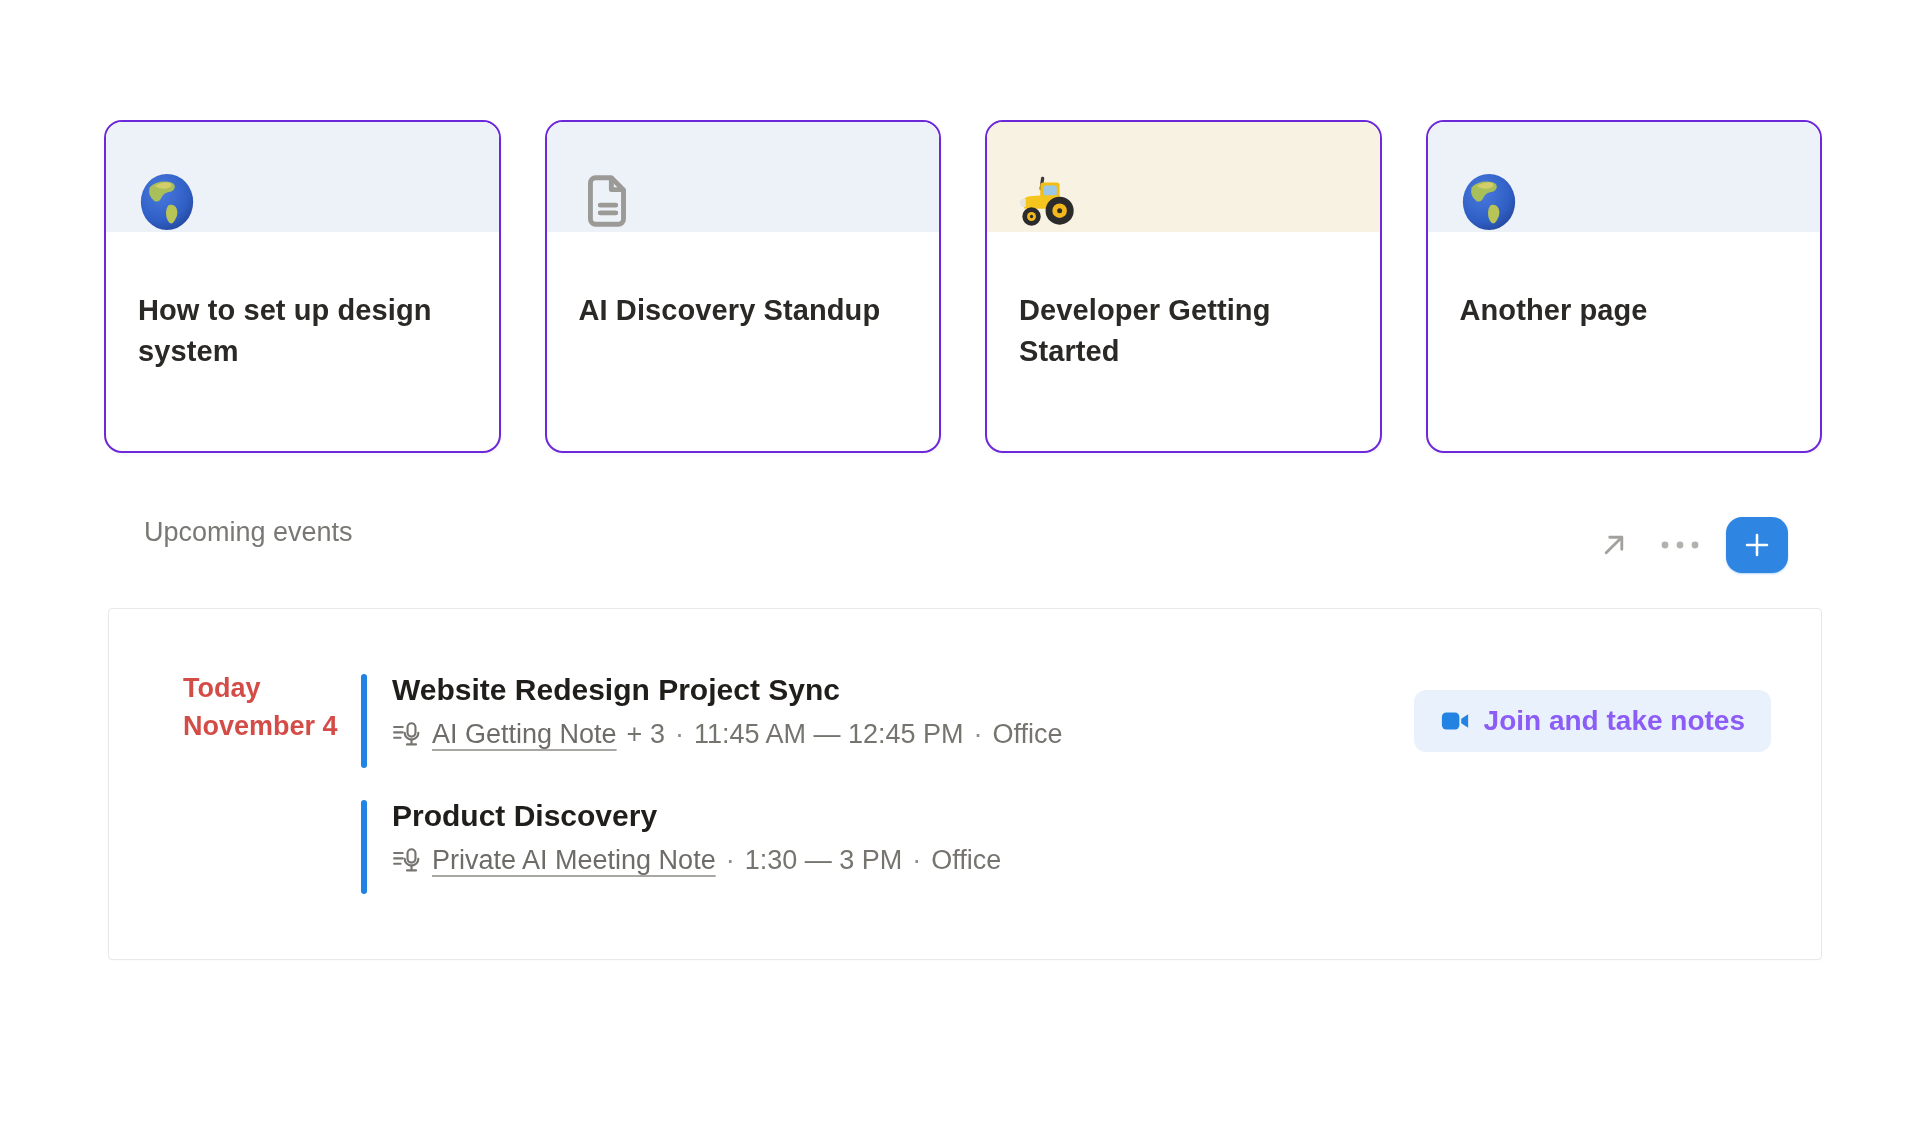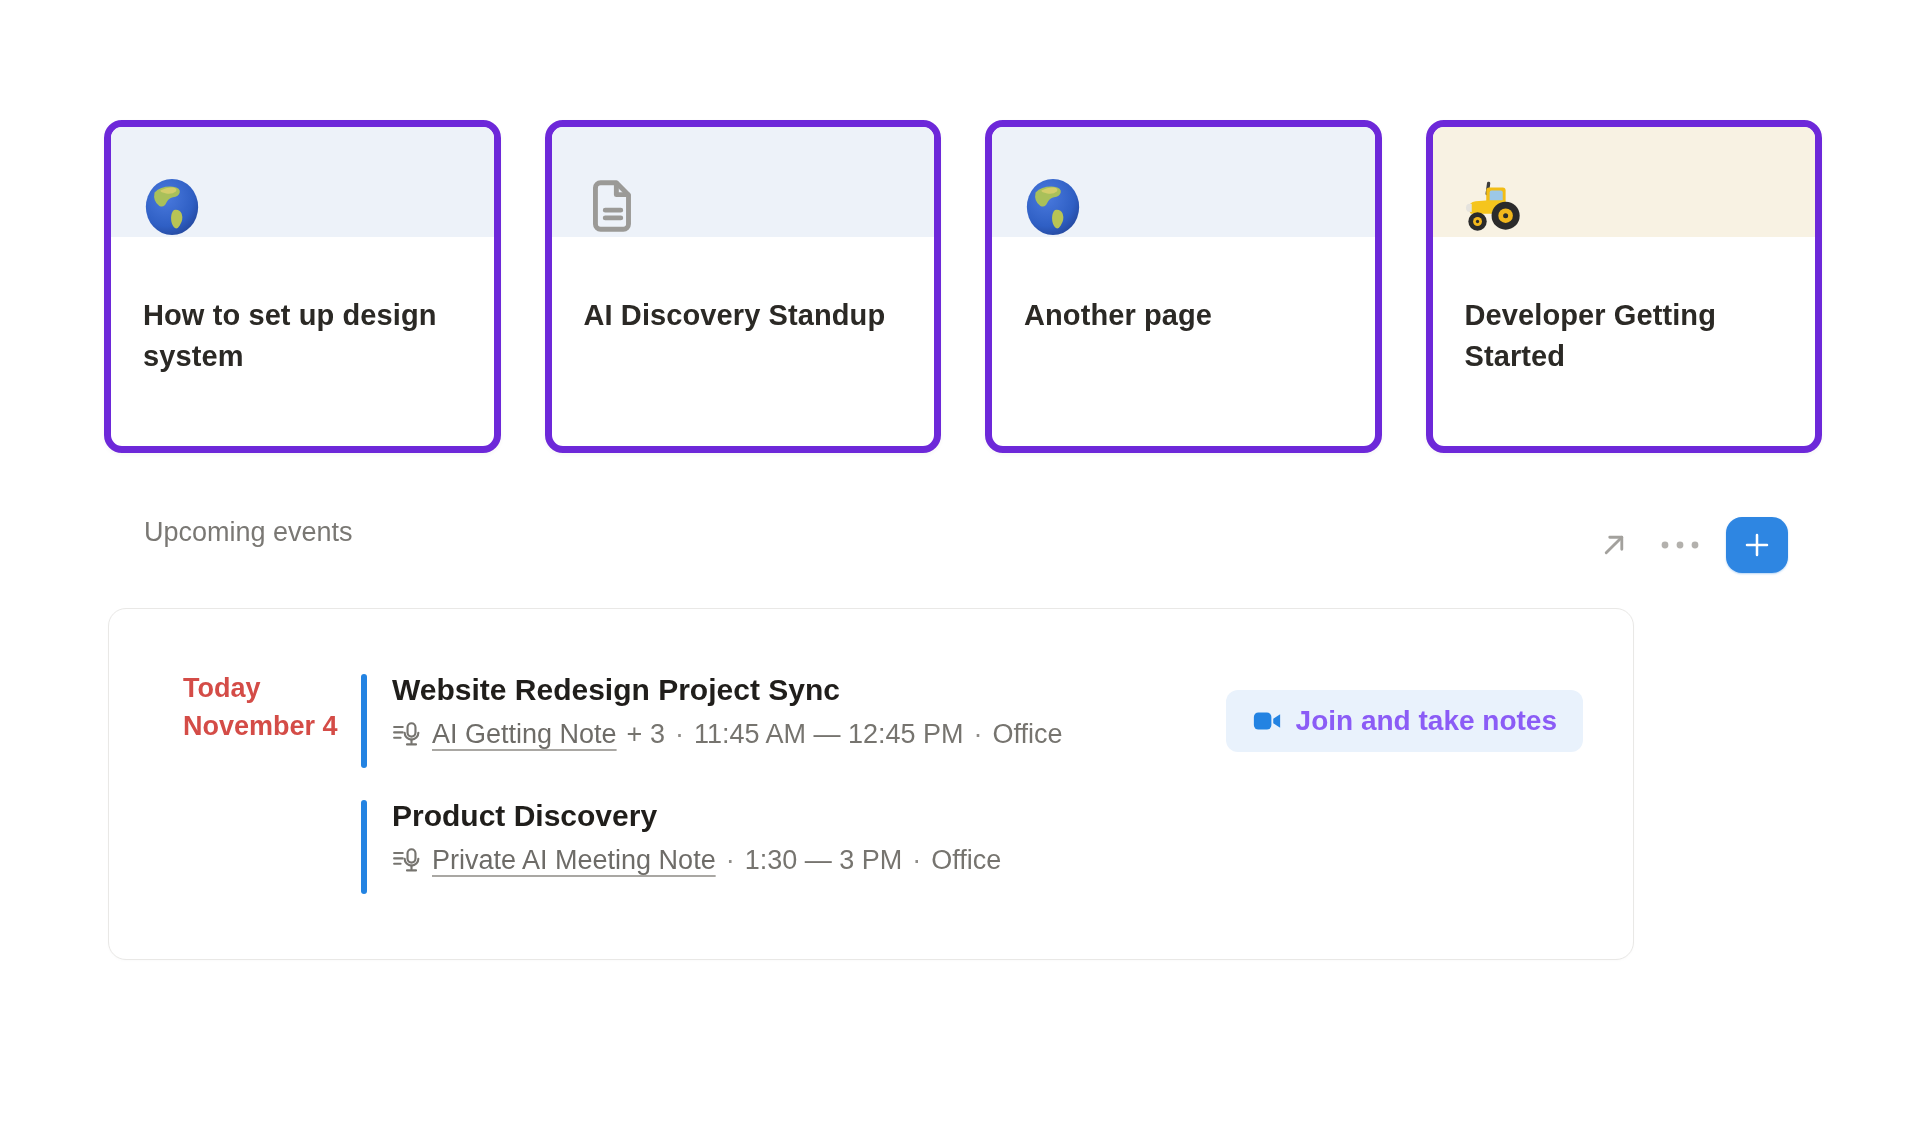--- a/index.html
+++ b/index.html
@@ -3,43 +3,43 @@
 <meta charset="utf-8">
 <style>
   * { margin:0; padding:0; box-sizing:border-box; }
   html,body { width:1920px; height:1122px; background:#ffffff;
     font-family:"Liberation Sans","DejaVu Sans",sans-serif; overflow:hidden; }
   .stage { position:relative; width:1920px; height:1122px; background:#ffffff; }
 
   
   .cards-row { position:absolute; left:104px; top:120px; width:1718px; height:333px;
     display:grid; grid-template-columns:repeat(4,1fr); gap:44px; }
-  .page-card { position:relative; background:#ffffff; border:7px solid #6d28d9;
+  .page-card { position:relative; background:#ffffff; border:2px solid #6d28d9;
     border-radius:18px; overflow:hidden; box-shadow:0 2px 4px rgba(15,15,15,0.04); cursor:pointer; }
   .card-header { height:110px; width:100%; }
   .card-header.blue { background:#edf2f9; }
   .card-header.tan  { background:#f8f2e3; }
   .card-icon { position:absolute; left:30px; top:48px; width:62px; height:62px; }
   .card-title { position:absolute; left:32px; right:28px; top:168px;
     font-size:29px; line-height:41px; font-weight:600; color:#2b2925; letter-spacing:.1px; }
 
   
   .section-row { position:absolute; left:144px; top:517px; width:1644px; height:60px;
     display:flex; align-items:flex-start; }
   .section-title { font-size:27px; color:#7a7874; }
   .section-tools { margin-left:auto; display:flex; align-items:center; gap:26px; }
   .icon-btn { width:40px; height:40px; display:flex; align-items:center; justify-content:center;
     background:transparent; border:none; cursor:pointer; }
   .add-btn { width:62px; height:56px; border-radius:16px; background:#2e86e2; border:none;
     display:flex; align-items:center; justify-content:center; cursor:pointer;
     box-shadow:0 1px 2px rgba(46,134,226,.35); }
 
   
-  .events-card { position:absolute; left:108px; top:608px; width:1526px; height:352px;
-    background:#fff; border:1.5px solid #e9e8e6; border-radius:18px;
+  .events-card { position:absolute; left:108px; top:608px; width:1714px; height:352px;
+    background:#fff; border:1.5px solid #e9e8e6; border-radius:4px;
     box-shadow:0 1px 3px rgba(15,15,15,0.02); }
   .date-col { position:absolute; left:74px; top:60px; font-size:27px; line-height:38px;
     font-weight:600; color:#d44c47; }
   .event-rows { position:absolute; left:252px; top:60px; right:50px;
     display:flex; flex-direction:column; gap:22px; }
   .event-row { position:relative; padding-left:31px; min-height:104px; }
   .event-bar { position:absolute; left:0; top:5px; bottom:5px; width:6px; border-radius:3px;
     background:#2383e2; }
   .event-title { font-size:30px; font-weight:700; color:#201e1b; line-height:42px; }
   .event-meta { margin-top:5px; display:flex; align-items:center; gap:10px;
@@ -88,57 +88,57 @@
         <svg width="62" height="62" viewBox="0 0 24 24" fill="none" stroke="#9b9a97" stroke-width="1.9" stroke-linecap="round" stroke-linejoin="round">
           <path d="M7.2 3h6.1L18 7.7V19a2 2 0 0 1-2 2H7.2a2 2 0 0 1-2-2V5a2 2 0 0 1 2-2z"></path>
           <path d="M13.3 3.3v4.3H17.7"></path>
           <path d="M9 13.6h6 M9 16.6h6"></path>
         </svg>
       </div>
       <div class="card-title">AI Discovery Standup</div>
     </div>
 
     <div class="page-card">
+      <div class="card-header tan"></div>
+      <div class="card-icon">
+        <svg width="62" height="62" viewBox="0 0 64 64">
+          <rect x="24" y="7" width="3.4" height="14" rx="1.5" fill="#3c3c3c" transform="rotate(8 26 14)"></rect>
+          <path d="M27 13 h14 a3 3 0 0 1 3 3 v14 h-20 v-14 a3 3 0 0 1 3-3 z" fill="#f2bd16"></path>
+          <path d="M29.5 16 h9.5 a2 2 0 0 1 2 2 v10 h-13.5 v-10 a2 2 0 0 1 2-2 z" fill="#9cc8e8"></path>
+          <path d="M6 34 q0-6 7-7 l14-1 h16 v14 H8 q-2-2-2-6 z" fill="#f5c51d"></path>
+          <path d="M5 30 q-2 1-2 4 t2 4 l4 .2 v-8.5 z" fill="#e5e3de"></path>
+          <circle cx="44" cy="42" r="14.5" fill="#2b2b2b"></circle>
+          <circle cx="44" cy="42" r="7.5" fill="#f2b71c"></circle>
+          <circle cx="44" cy="42" r="2.6" fill="#2b2b2b"></circle>
+          <circle cx="15" cy="48" r="9.5" fill="#2b2b2b"></circle>
+          <circle cx="15" cy="48" r="4.6" fill="#f2b71c"></circle>
+          <circle cx="15" cy="48" r="1.7" fill="#2b2b2b"></circle>
+        </svg>
+      </div>
+      <div class="card-title">Developer Getting Started</div>
+    </div>
+
+    <div class="page-card">
       <div class="card-header blue"></div>
       <div class="card-icon">
         <svg width="62" height="62" viewBox="0 0 64 64">
           <defs>
             <radialGradient id="g2" cx="38%" cy="32%" r="75%">
               <stop offset="0%" stop-color="#4a7ade"></stop>
                 <stop offset="70%" stop-color="#2f5fc4"></stop>
                 <stop offset="100%" stop-color="#24479c"></stop>
             </radialGradient>
           </defs>
           <ellipse cx="32" cy="33" rx="27" ry="29" fill="url(#g2)"></ellipse>
           <path d="M14 18 q7-7 19-6 q8 1 7 6 q-1 4-7 5 q-5 1-7 6 q-2 5-7 3 q-7-5-5-14 z" fill="#a9c05a"></path>
           <path d="M20 16 q8-4 13-3 q5 1 3 4 q-4 3-10 2 q-6-1-6-3 z" fill="#d3cd6a"></path>
           <path d="M34 36 q6-1 8 4 q2 6-2 12 q-3 5-6 2 q-3-4-3-10 q0-5 3-8 z" fill="#b8c455"></path>
         </svg>
       </div>
       <div class="card-title">Another page</div>
-    </div>
-
-    <div class="page-card">
-      <div class="card-header tan"></div>
-      <div class="card-icon">
-        <svg width="62" height="62" viewBox="0 0 64 64">
-          <rect x="24" y="7" width="3.4" height="14" rx="1.5" fill="#3c3c3c" transform="rotate(8 26 14)"></rect>
-          <path d="M27 13 h14 a3 3 0 0 1 3 3 v14 h-20 v-14 a3 3 0 0 1 3-3 z" fill="#f2bd16"></path>
-          <path d="M29.5 16 h9.5 a2 2 0 0 1 2 2 v10 h-13.5 v-10 a2 2 0 0 1 2-2 z" fill="#9cc8e8"></path>
-          <path d="M6 34 q0-6 7-7 l14-1 h16 v14 H8 q-2-2-2-6 z" fill="#f5c51d"></path>
-          <path d="M5 30 q-2 1-2 4 t2 4 l4 .2 v-8.5 z" fill="#e5e3de"></path>
-          <circle cx="44" cy="42" r="14.5" fill="#2b2b2b"></circle>
-          <circle cx="44" cy="42" r="7.5" fill="#f2b71c"></circle>
-          <circle cx="44" cy="42" r="2.6" fill="#2b2b2b"></circle>
-          <circle cx="15" cy="48" r="9.5" fill="#2b2b2b"></circle>
-          <circle cx="15" cy="48" r="4.6" fill="#f2b71c"></circle>
-          <circle cx="15" cy="48" r="1.7" fill="#2b2b2b"></circle>
-        </svg>
-      </div>
-      <div class="card-title">Developer Getting Started</div>
     </div>
   </div>
 
   <div class="section-row">
     <div class="section-title">Upcoming events</div>
     <div class="section-tools">
       <button class="icon-btn">
         <span>
           <svg width="34" height="34" viewBox="0 0 24 24" fill="none" stroke="#a3a19d" stroke-width="2" stroke-linecap="round" stroke-linejoin="round">
             <path d="M6.5 17.5 L17.5 6.5"></path>

